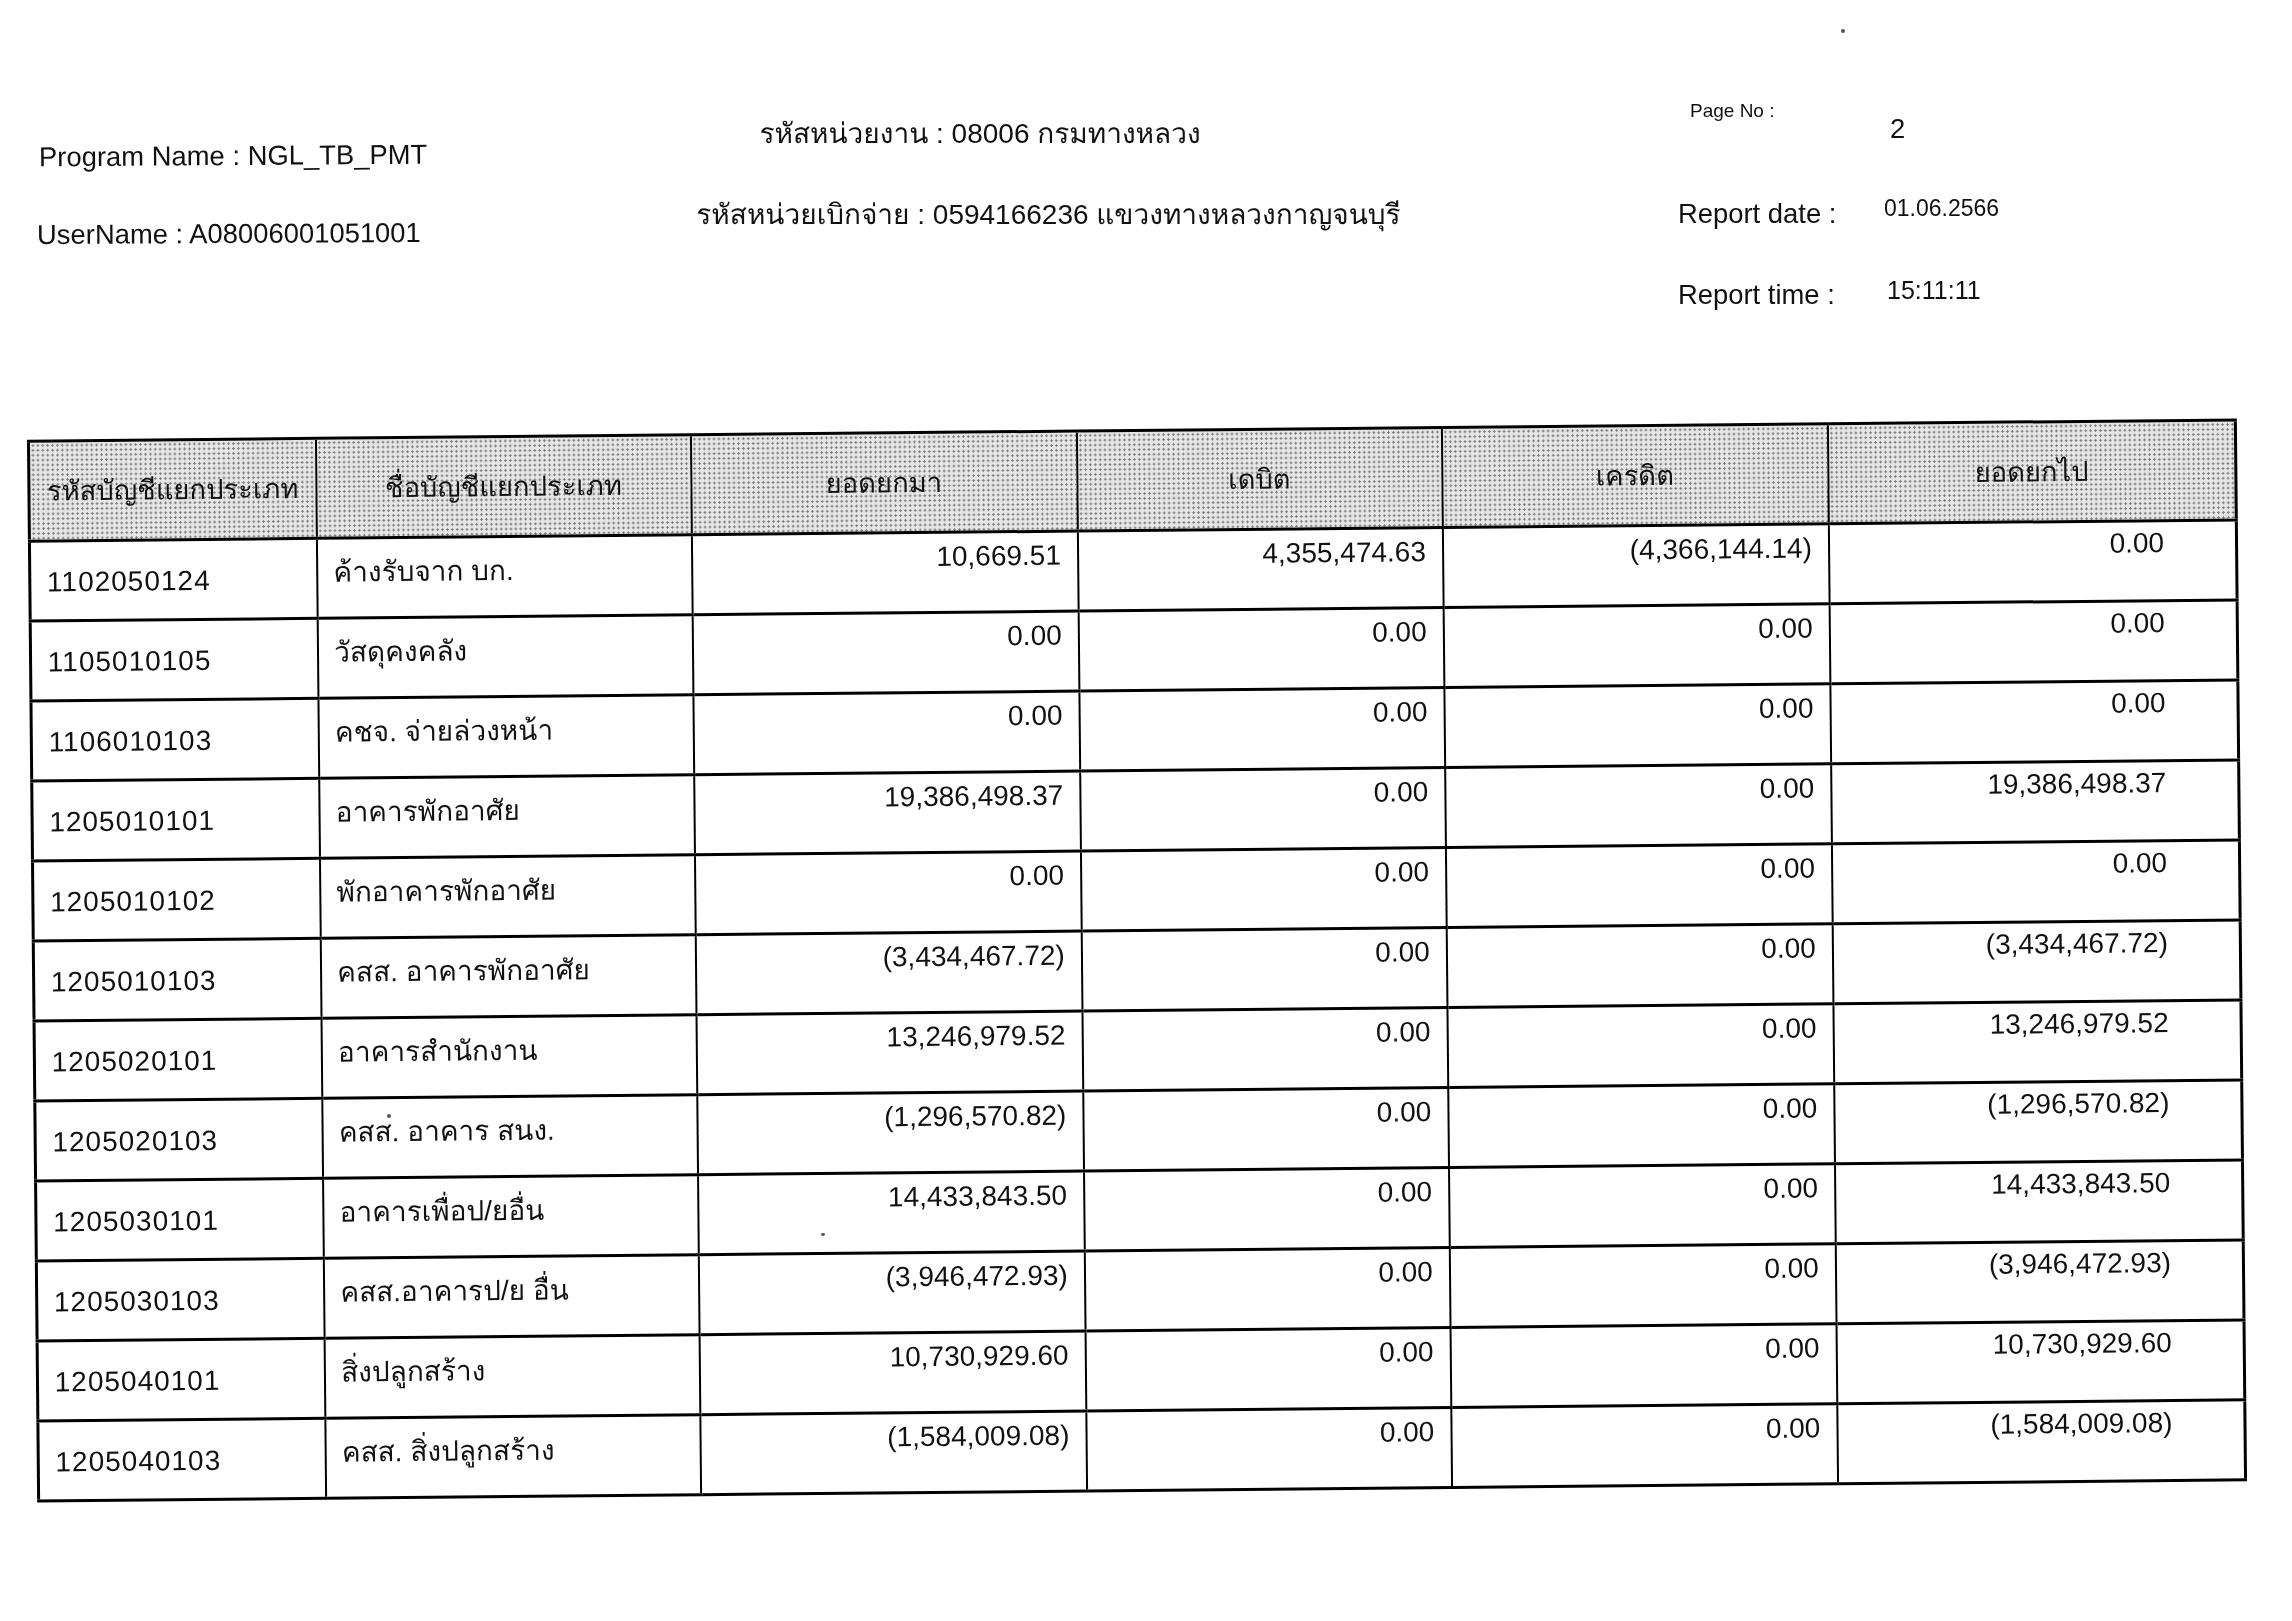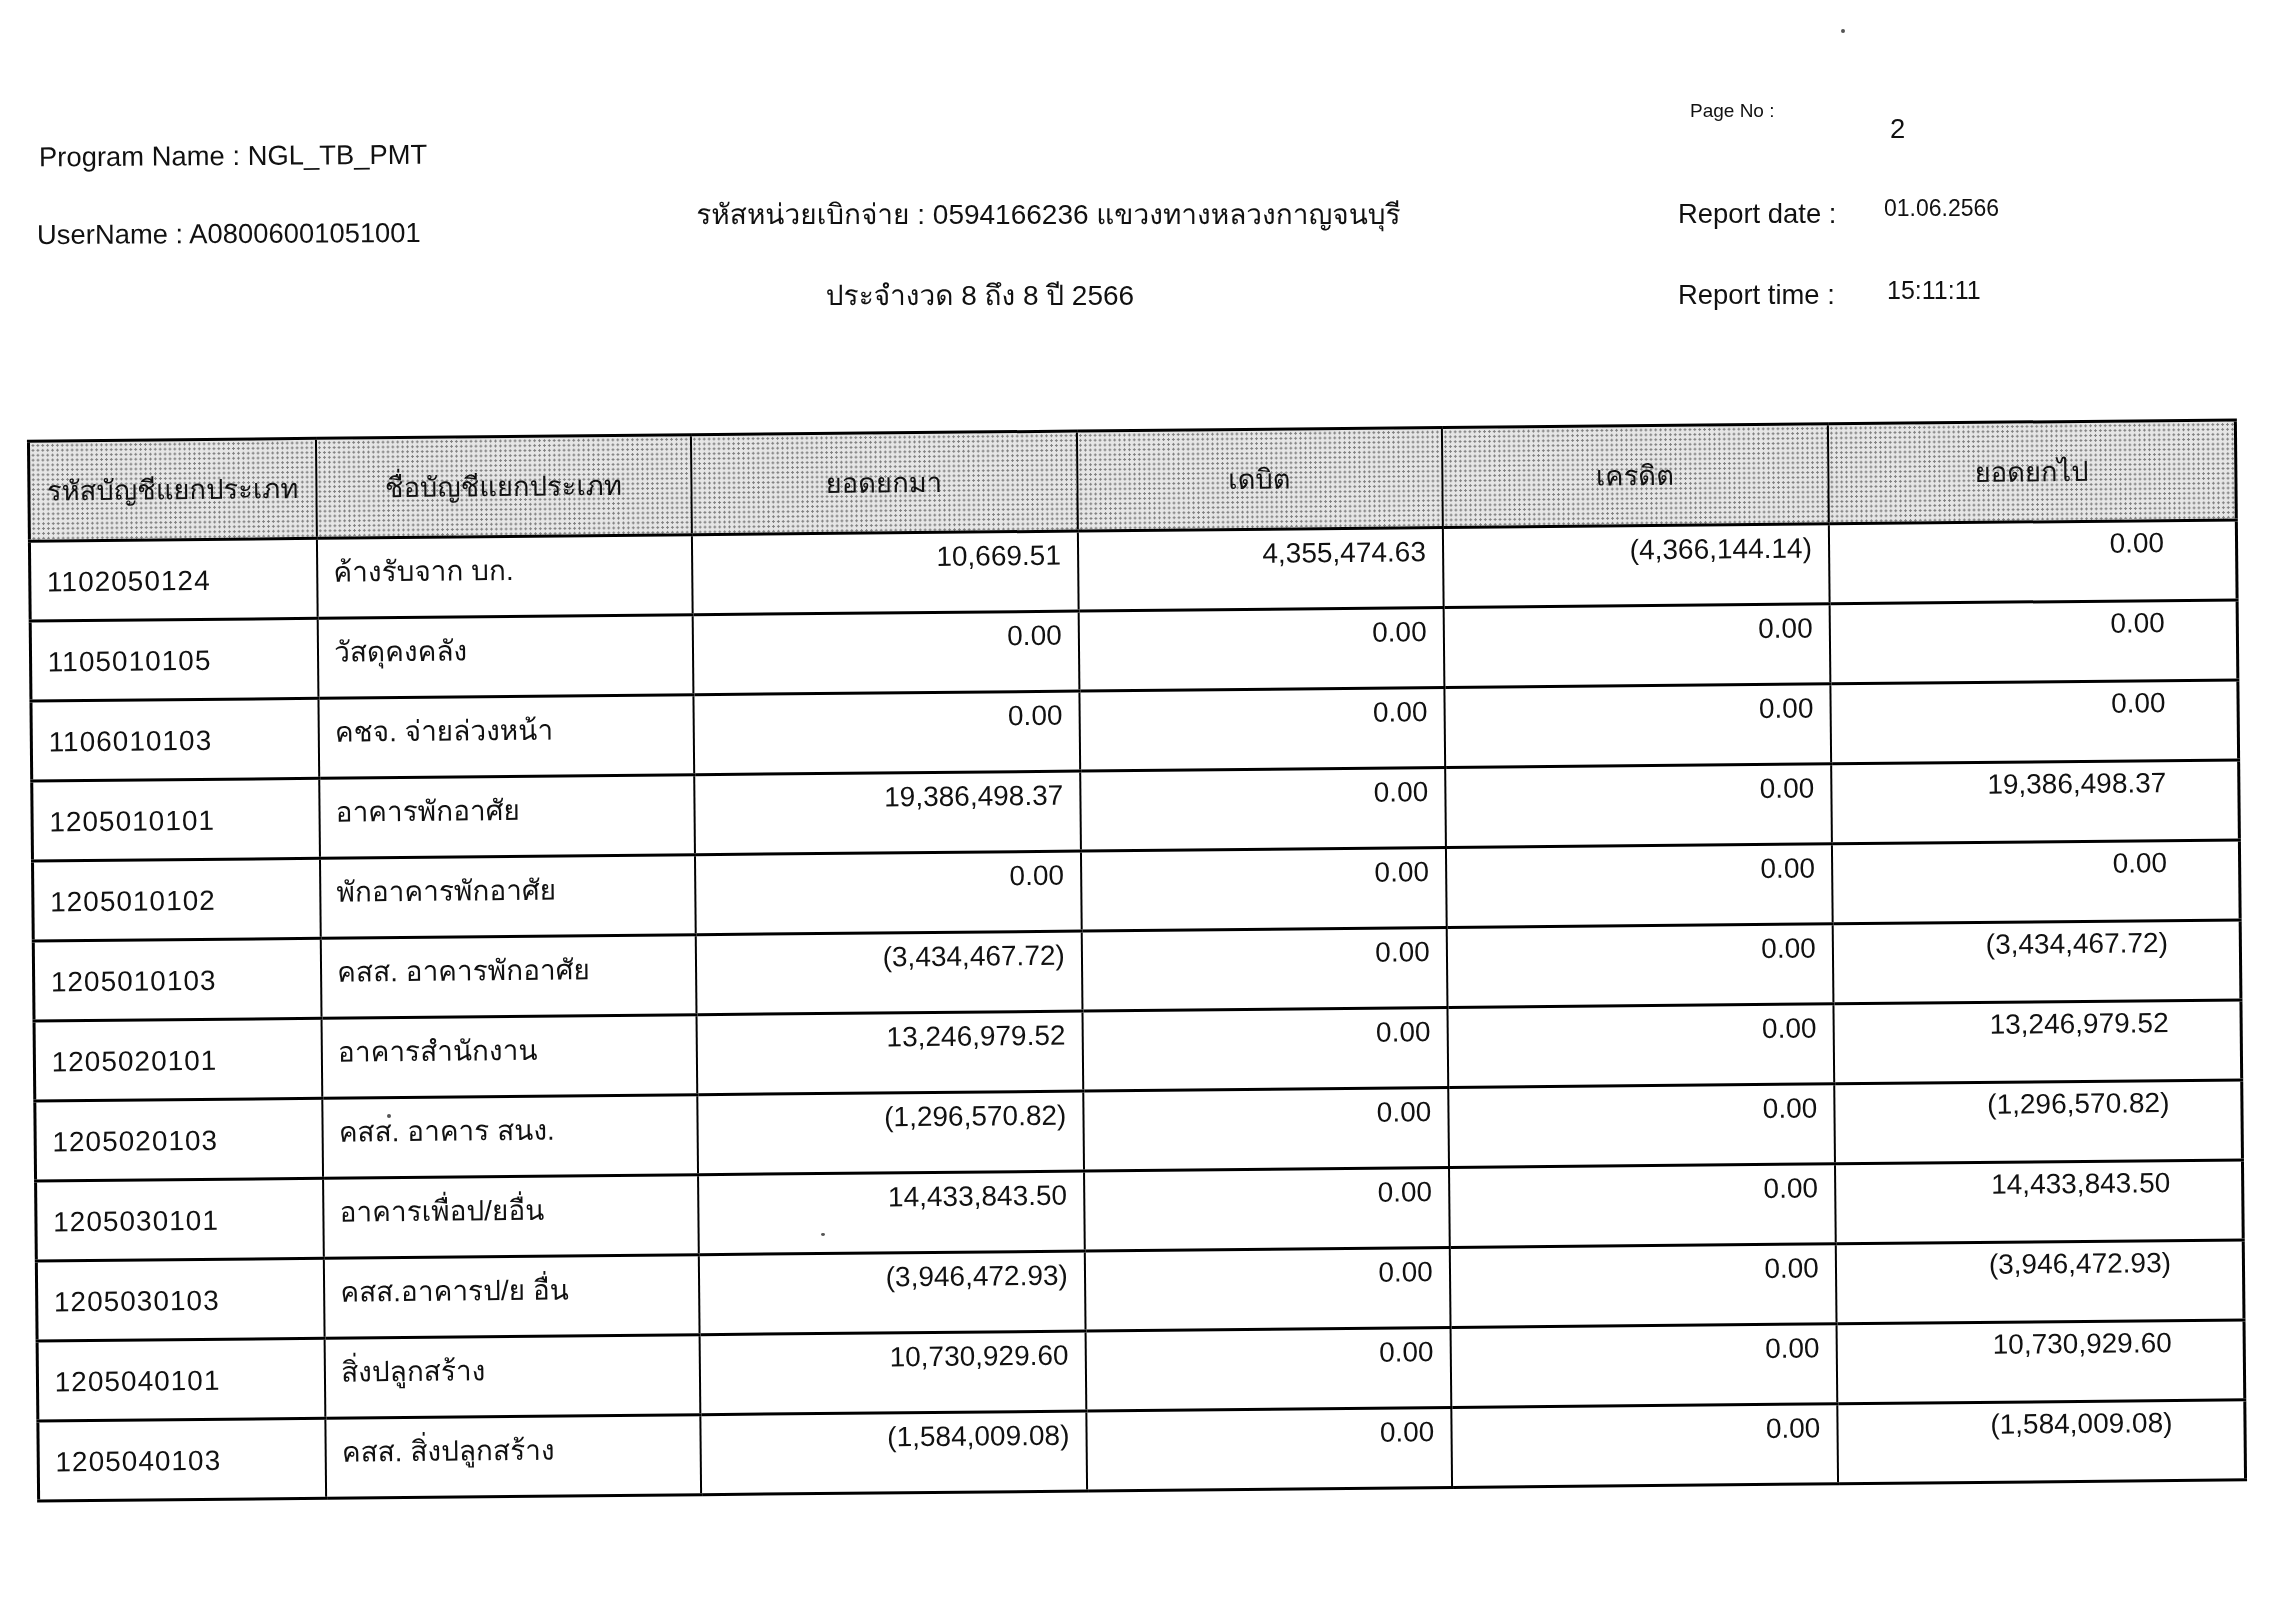--- a/index.html
+++ b/index.html
@@ -80,22 +80,22 @@
   .dot { position: absolute; background: #555; border-radius: 50%; }
   .dot1 { left: 1841px; top: 29px;   width: 3.9px; height: 3.9px; }
   .dot2 { left: 387px;  top: 1114px; width: 3.9px; height: 3.9px; }
   .dot3 { left: 821px;  top: 1233px; width: 3.9px; height: 2.9px; }
 </style>
 </head>
 <body>
 
 <div id="page">
 
+  <div class="hdr-line hdr-agency">รหัสหน่วยงาน : 08006 กรมทางหลวง</div>
   <div class="hdr-line hdr-unit">รหัสหน่วยเบิกจ่าย : 0594166236 แขวงทางหลวงกาญจนบุรี</div>
-  <div class="hdr-line hdr-period">ประจำงวด 8 ถึง 8 ปี 2566</div>
 
   <div class="hdr-line hdr-program">
     <span>Program Name :</span>
     <span>NGL_TB_PMT</span>
   </div>
   <div class="hdr-line hdr-username">
     <span>UserName :</span>
     <span>A08006001051001</span>
   </div>
 

